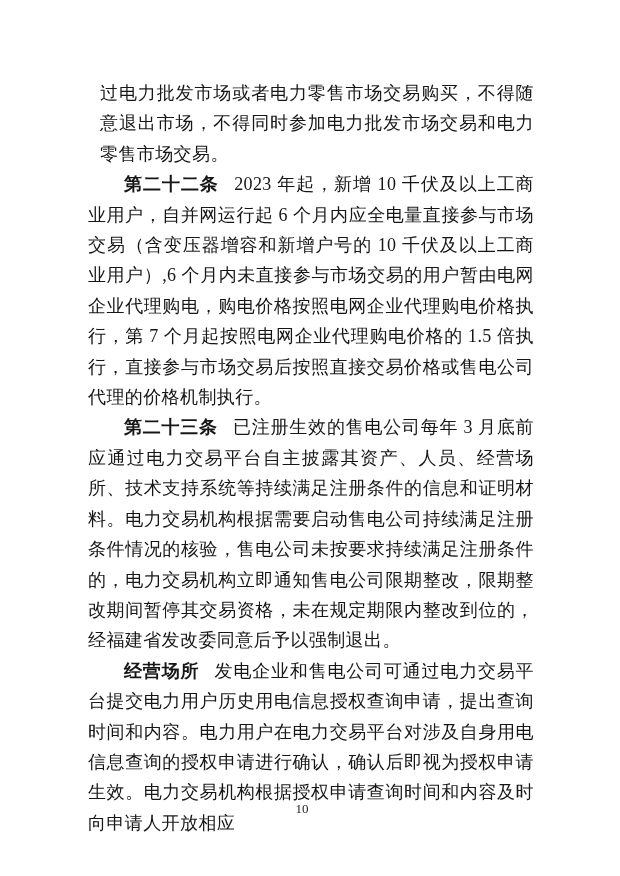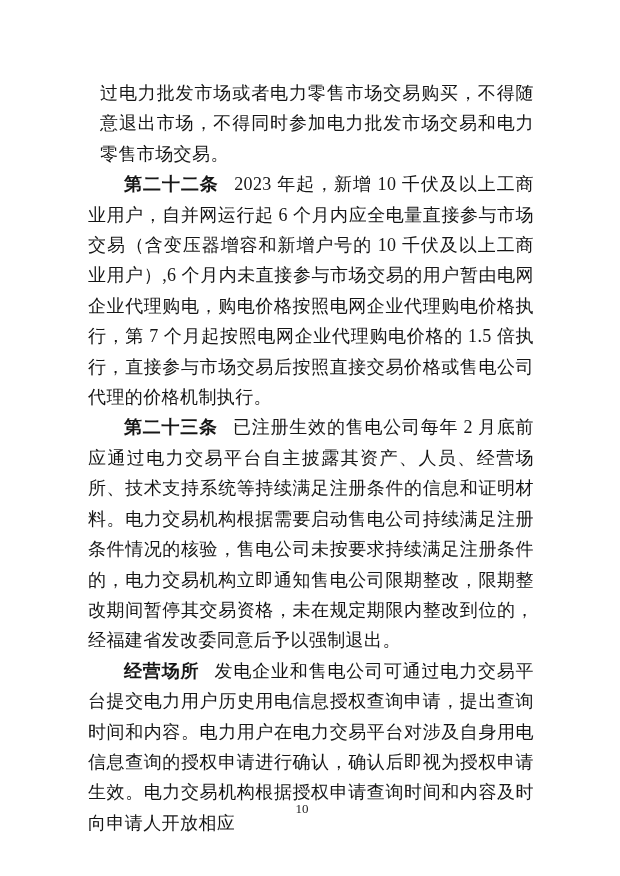--- a/index.html
+++ b/index.html
@@ -59,21 +59,21 @@
 
     <p class="para continuation">
       <span class="para-text">过电力批发市场或者电力零售市场交易购买，不得随意退出市场，不得同时参加电力批发市场交易和电力零售市场交易。</span>
     </p>
 
     <p class="para">
       <span class="para-heading">第二十二条</span><span class="para-text">2023 年起，新增 10 千伏及以上工商业用户，自并网运行起 6 个月内应全电量直接参与市场交易（含变压器增容和新增户号的 10 千伏及以上工商业用户）,6 个月内未直接参与市场交易的用户暂由电网企业代理购电，购电价格按照电网企业代理购电价格执行，第 7 个月起按照电网企业代理购电价格的 1.5 倍执行，直接参与市场交易后按照直接交易价格或售电公司代理的价格机制执行。</span>
     </p>
 
     <p class="para">
-      <span class="para-heading">第二十三条</span><span class="para-text">已注册生效的售电公司每年 2 月底前应通过电力交易平台自主披露其资产、人员、经营场所、技术支持系统等持续满足注册条件的信息和证明材料。电力交易机构根据需要启动售电公司持续满足注册条件情况的核验，售电公司未按要求持续满足注册条件的，电力交易机构立即通知售电公司限期整改，限期整改期间暂停其交易资格，未在规定期限内整改到位的，经福建省发改委同意后予以强制退出。</span>
+      <span class="para-heading">第二十三条</span><span class="para-text">已注册生效的售电公司每年 3 月底前应通过电力交易平台自主披露其资产、人员、经营场所、技术支持系统等持续满足注册条件的信息和证明材料。电力交易机构根据需要启动售电公司持续满足注册条件情况的核验，售电公司未按要求持续满足注册条件的，电力交易机构立即通知售电公司限期整改，限期整改期间暂停其交易资格，未在规定期限内整改到位的，经福建省发改委同意后予以强制退出。</span>
     </p>
 
     <p class="para">
       <span class="para-heading">经营场所</span><span class="para-text">发电企业和售电公司可通过电力交易平台提交电力用户历史用电信息授权查询申请，提出查询时间和内容。电力用户在电力交易平台对涉及自身用电信息查询的授权申请进行确认，确认后即视为授权申请生效。电力交易机构根据授权申请查询时间和内容及时向申请人开放相应</span>
     </p>
 
   </div>
 
   <div class="footer">
     <span>10</span>

